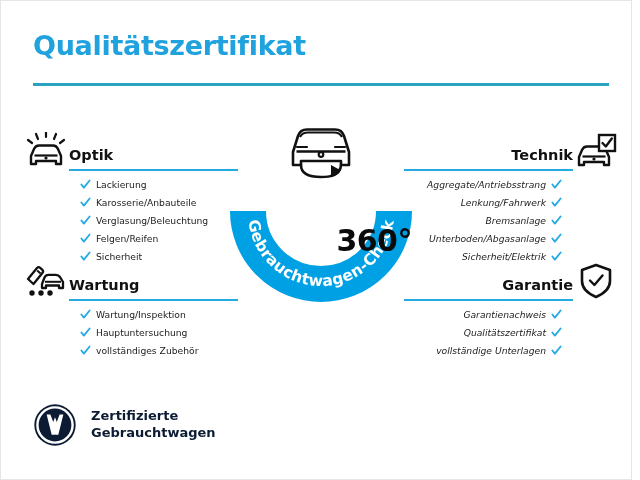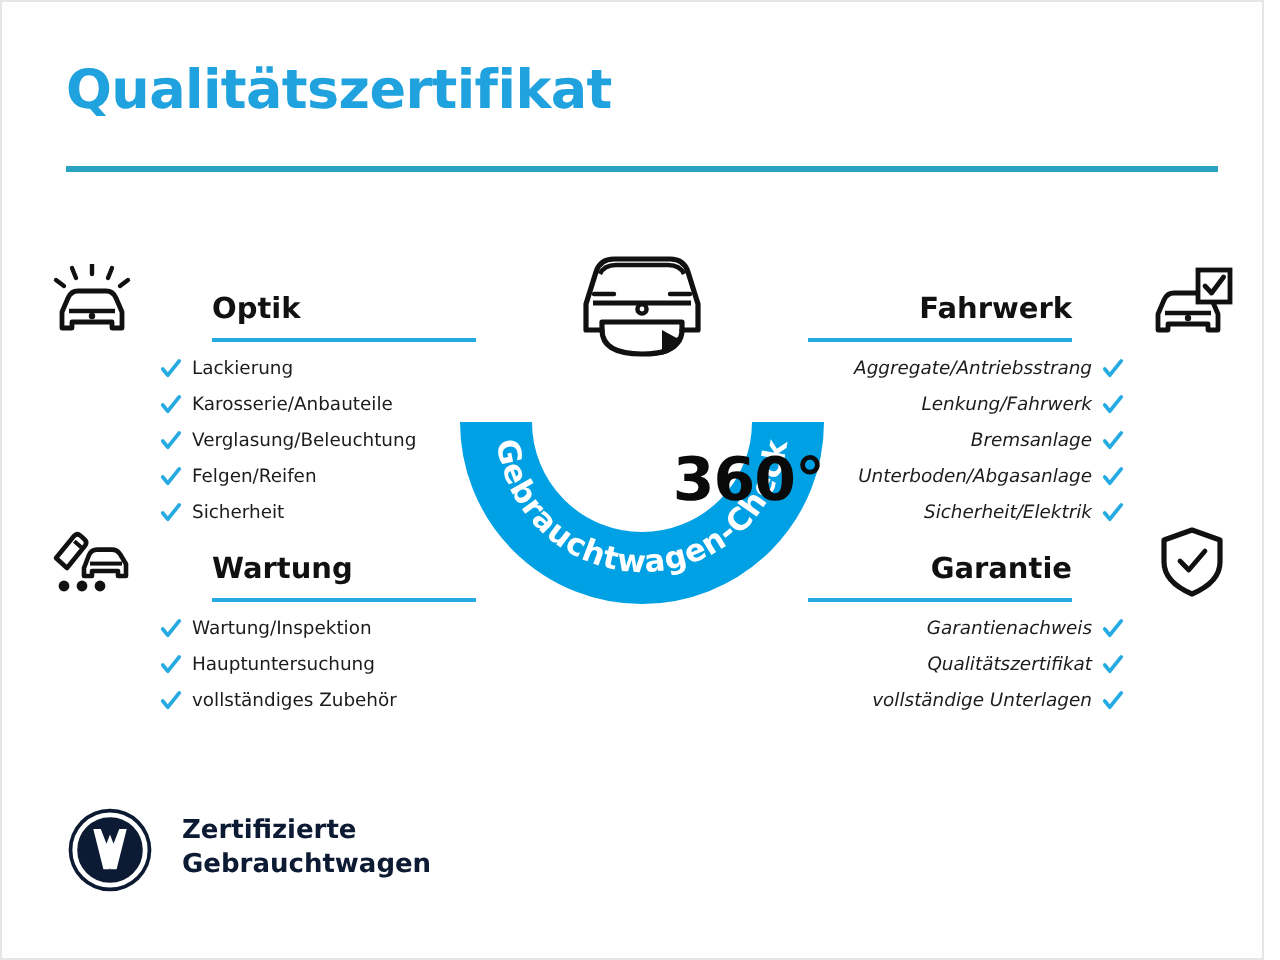--- a/index.html
+++ b/index.html
@@ -54,21 +54,20 @@
   .section { position: relative; }
   #sec-optik    { height: 130px; }
   #sec-wartung  { height: 100px; }
   #sec-technik  { height: 130px; }
   #sec-garantie { height: 100px; }
 
   .sec-head {
     display: flex;
     align-items: flex-end;
     height: 42px;
-    gap: 37px;
   }
   .sec-head.right { flex-direction: row-reverse; }
 
   .sec-icon {
     width: 46px;
     height: 40px;
     flex: 0 0 46px;
     display: flex;
     align-items: center;
     justify-content: center;
@@ -289,21 +288,21 @@
         <span class="sec-icon">
           <svg width="42" height="38" viewBox="0 0 42 38">
             <path d="M4 25 L7 18 Q8.5 14.5 12 14.5 L26 14.5 Q29.5 14.5 31 18 L34 25 L34 33 L29 33 L29 30 L9 30 L9 33 L4 33 Z" fill="none" stroke="#111111" stroke-width="2.4" stroke-linejoin="round"></path>
             <line x1="7.5" y1="24.5" x2="30.5" y2="24.5" stroke="#111111" stroke-width="2.2"></line>
             <circle cx="19" cy="27" r="1.6" fill="#111111"></circle>
             <rect x="24" y="3" width="16" height="16" fill="#ffffff" stroke="#111111" stroke-width="2.4"></rect>
             <path d="M27.5 11 L30.8 14.5 L36.8 6.5" fill="none" stroke="#111111" stroke-width="2.4" stroke-linecap="round" stroke-linejoin="round"></path>
           </svg>
         </span>
         <span class="sec-title-wrap">
-          <div class="sec-title">Fahrwerk</div>
+          <div class="sec-title">Technik</div>
           <div class="sec-rule"></div>
         </span>
       </div>
       <ul class="items">
         <li class="item">
           <span class="check">
               <svg width="11" height="11" viewBox="0 0 12 12">
                 <path d="M1.5 6 L4.2 9.4 L10.5 1.6" fill="none" stroke="#25aae1" stroke-width="2" stroke-linecap="round" stroke-linejoin="round"></path>
               </svg>
             </span>

